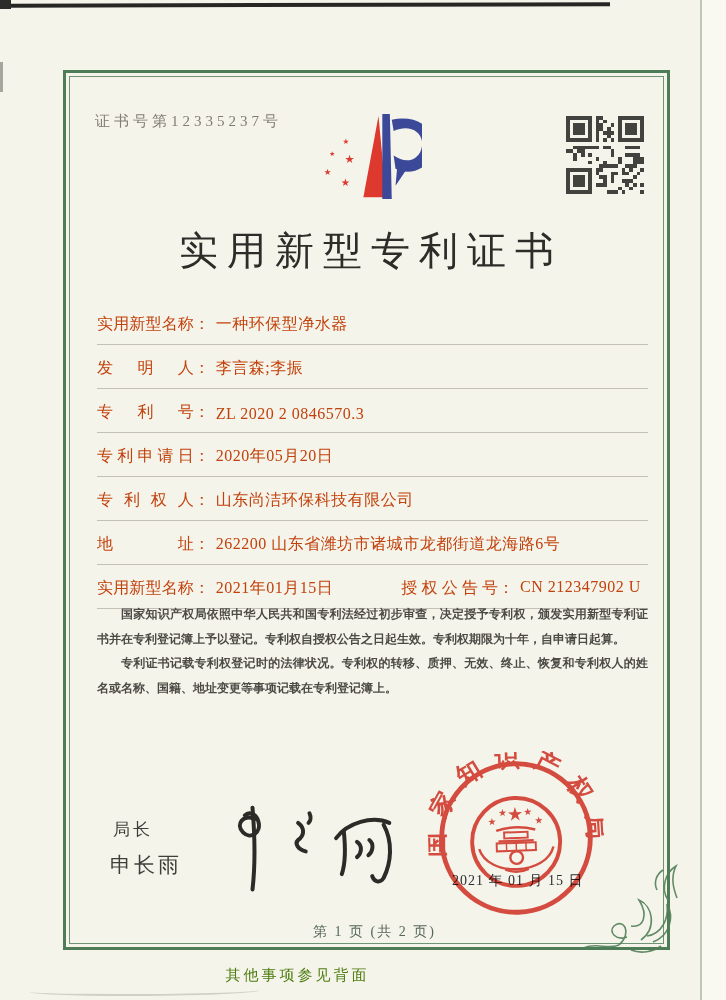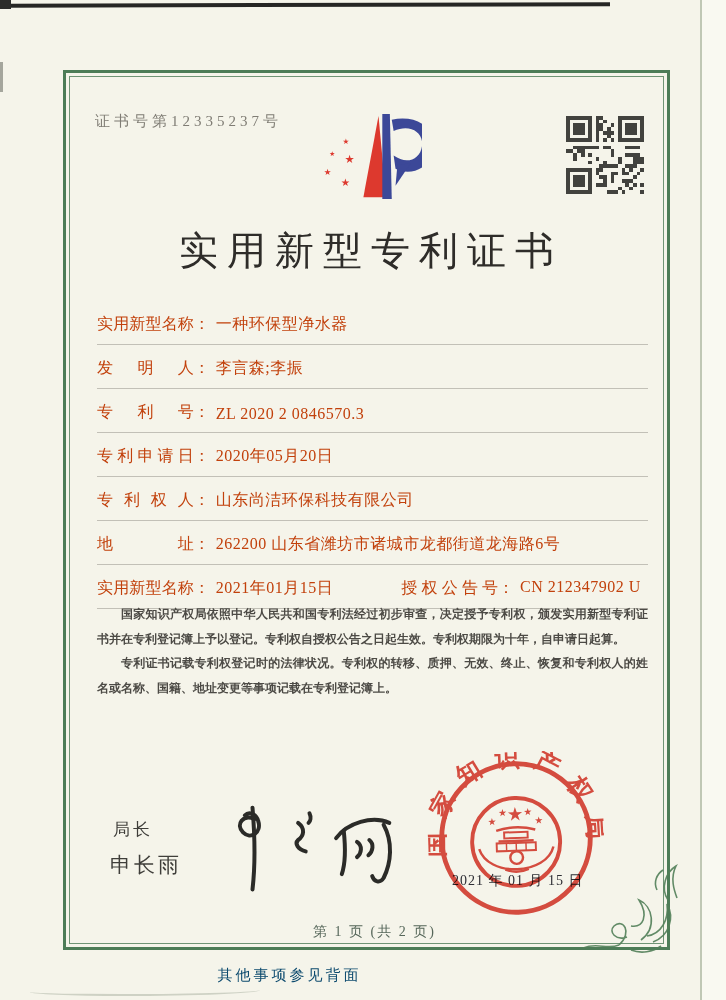--- a/index.html
+++ b/index.html
@@ -42,22 +42,22 @@
   .seal{position:absolute;left:428px;top:752px;width:176px;height:172px;opacity:.9;transform:rotate(-2deg);z-index:2;}
   .seal .red{stroke:#d13a2d;fill:none;}
   .seal-ring{stroke:#d13a2d;stroke-width:5;fill:none;}
   .seal-text{fill:#d13a2d;font-size:25px;font-weight:bold;letter-spacing:13px;}
   .seal .star{fill:#d13a2d;font-family:"DejaVu Sans",sans-serif;}
   .seal-date{position:absolute;left:452px;top:872px;font-size:14px;letter-spacing:1px;color:#2f3038;
              z-index:3;mix-blend-mode:multiply;}
   
   .page-num{position:absolute;left:63px;top:923px;width:607px;text-align:center;font-size:14px;
             letter-spacing:2px;color:#56675a;margin-left:8px;}
-  .back-note{position:absolute;left:0;top:966px;width:579px;text-align:center;font-size:15px;
-             letter-spacing:3px;color:#0c4a6e;}
+  .back-note{position:absolute;left:8px;top:966px;width:579px;text-align:center;font-size:15px;
+             letter-spacing:3px;color:#4d7c0f;}
   .ornament{position:absolute;left:583px;top:860px;width:97px;height:96px;z-index:1;}
   .ornament path{stroke:#517e58;stroke-width:1.6;fill:none;opacity:.9;}
 </style>
 </head>
 <body>
 
 <div class="page">
 
   <div class="scan-top-line"></div>
   <div class="scan-top-notch"></div>

